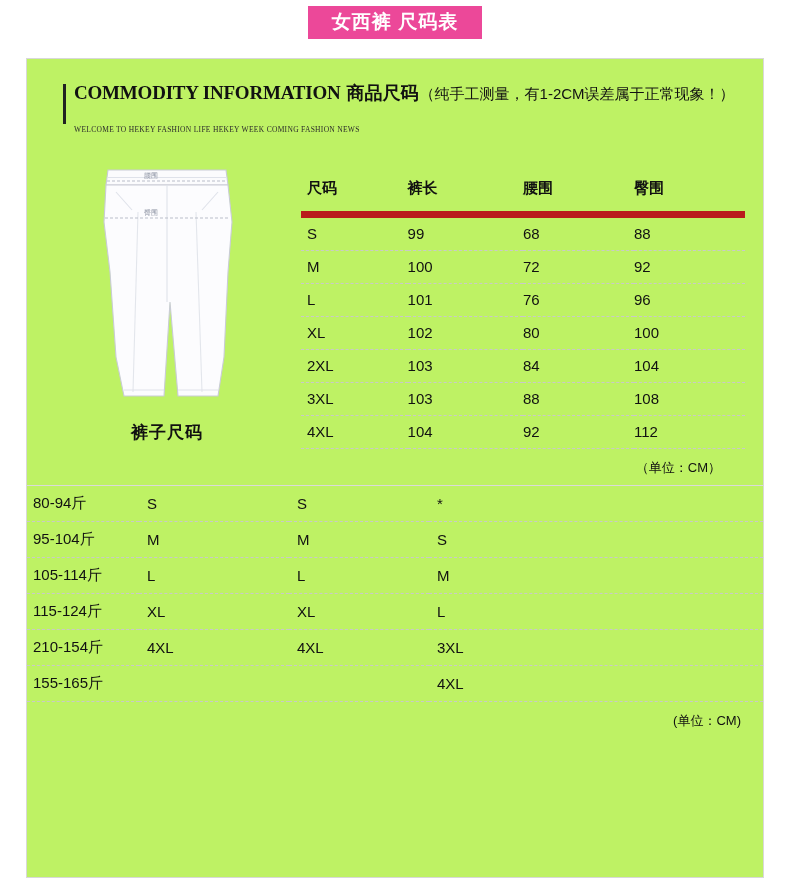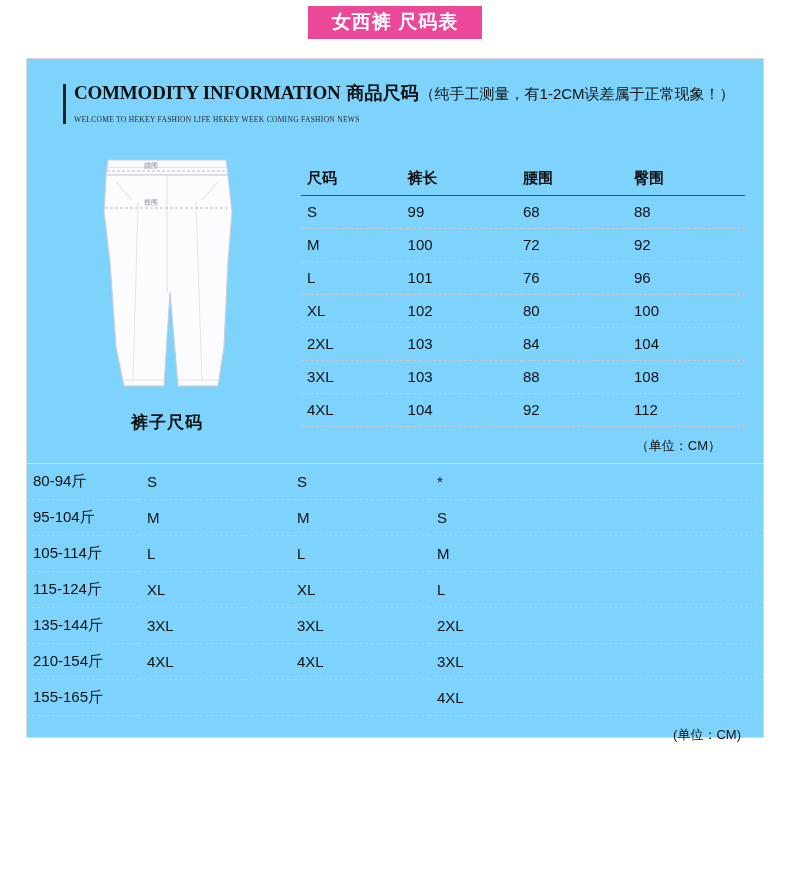--- a/index.html
+++ b/index.html
@@ -31,23 +31,23 @@
     line-height: 1.25;
     white-space: nowrap;
   }
 
   
   .frame {
     position: absolute;
     left: 26px;
     top: 58px;
     width: 738px;
-    height: 680px;
+    height: 820px;
     border: 1px solid #d8d8d8;
-    background: #7dd3fc;
+    background: #bef264;
   }
 
   
   .info-head {
     position: relative;
     margin: 22px 0 0 36px;
     display: flex;
     align-items: flex-start;
   }
   .info-bar {
@@ -78,21 +78,21 @@
   .ci-note {
     font-size: 15px;
     color: #111;
     margin-left: 1px;
   }
   .info-sub1, .info-sub2 {
     font-family: "Liberation Serif", serif;
     font-size: 7.5px;
     letter-spacing: 0.3px;
     color: #2b2b2b;
-    margin-top: 10px;
+    margin-top: 20px;
   }
   .info-sub2 { margin-top: 1px; }
 
   
   .upper {
     display: flex;
     margin-top: 18px;
     gap: 24px;
   }
   .pants-col {
@@ -126,22 +126,22 @@
     border-bottom: 1px dashed #c9c9c9;
     padding: 7px 0 8px 0;
     font-size: 15px;
     text-align: left;
     font-weight: normal;
     color: #111;
   }
   table.size-table th {
     font-size: 15px;
     font-weight: bold;
-    border-bottom: 1px solid #b91c1c;
-    padding-bottom: 7px;
+    border-bottom: 7px solid #b91c1c;
+    padding-bottom: 13px;
   }
   table.size-table th:nth-child(1), table.size-table td:nth-child(1) { width: 24%; padding-left: 6px; }
   table.size-table th:nth-child(2), table.size-table td:nth-child(2) { width: 26%; }
   table.size-table th:nth-child(3), table.size-table td:nth-child(3) { width: 25%; }
   table.size-table th:nth-child(4), table.size-table td:nth-child(4) { width: 25%; }
   table.size-table td { color: #111; }
 
   .unit-right {
     text-align: right;
     font-size: 13px;
@@ -346,26 +346,20 @@
           <td class="rc-c2">L</td>
           <td class="rc-c3">M</td>
         </tr>
         <tr>
           <td class="rc-w">115-124斤</td>
           <td class="rc-c">XL</td>
           <td class="rc-c2">XL</td>
           <td class="rc-c3">L</td>
         </tr>
         <tr>
-          <td class="rc-w">135-144斤</td>
-          <td class="rc-c">3XL</td>
-          <td class="rc-c2">3XL</td>
-          <td class="rc-c3">2XL</td>
-        </tr>
-        <tr>
           <td class="rc-w">210-154斤</td>
           <td class="rc-c">4XL</td>
           <td class="rc-c2">4XL</td>
           <td class="rc-c3">3XL</td>
         </tr>
         <tr>
           <td class="rc-w">155-165斤</td>
           <td class="rc-c"></td>
           <td class="rc-c2"></td>
           <td class="rc-c3">4XL</td>

